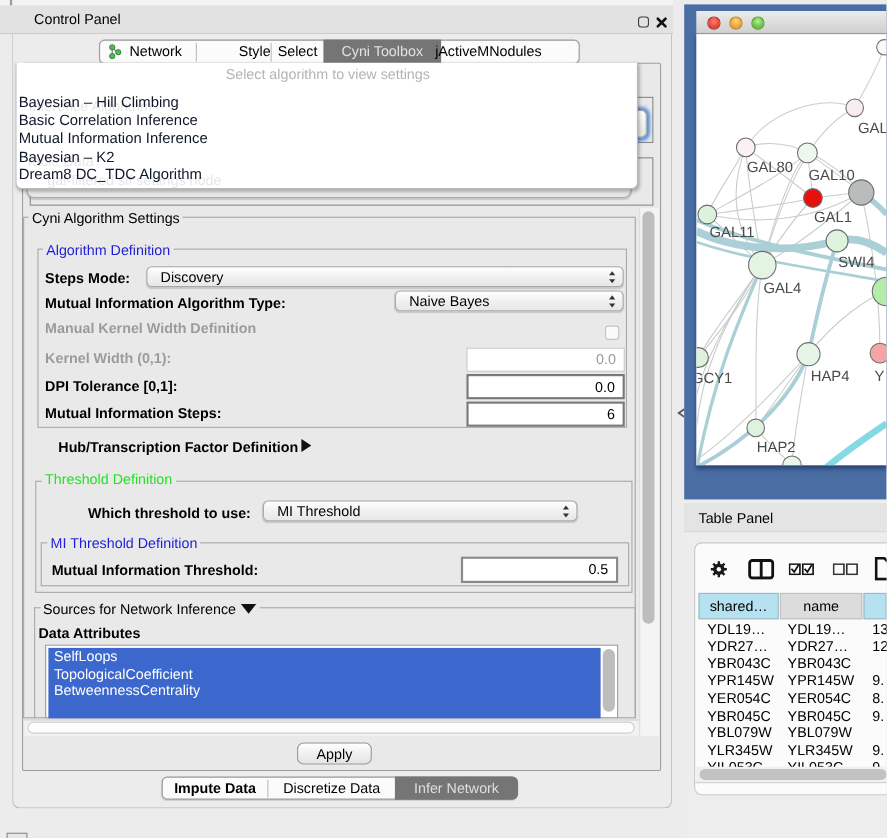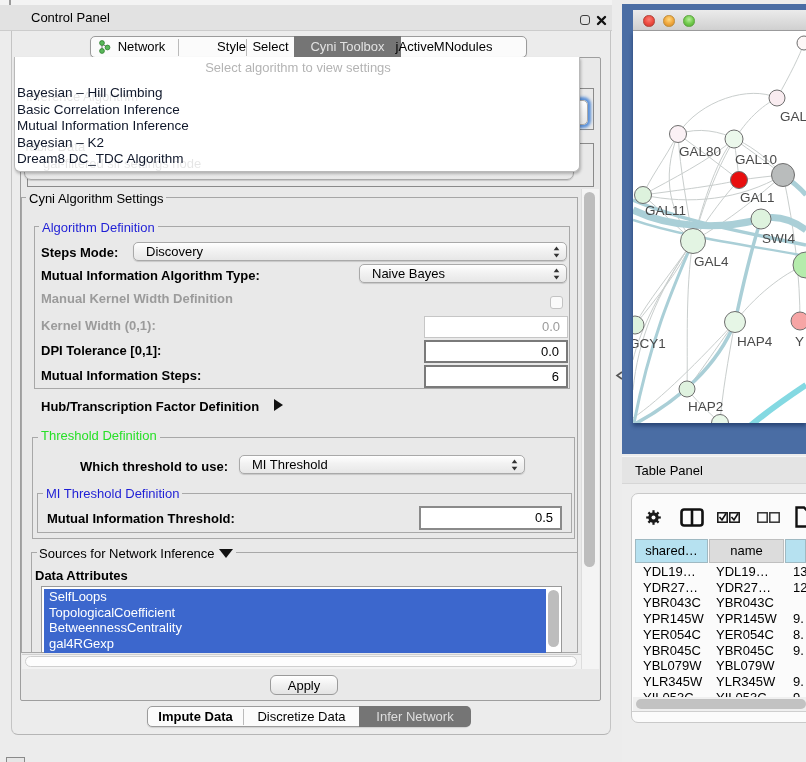--- a/index.html
+++ b/index.html
@@ -92,21 +92,21 @@
 
 <div class="abs bold" style="left:41px;top:318px;color:#9b9b9b;">Kernel Width (0,1):</div>
 <div class="ipt" style="left:424px;top:316px;width:144px;height:22px;border:1px solid #c6c6c6;color:#9b9b9b;line-height:20px;">0.0</div>
 
 <div class="abs bold" style="left:41px;top:343px;">DPI Tolerance [0,1]:</div>
 <div class="ipt" style="left:424px;top:340px;width:144px;height:23px;border:2px solid #7a7a7a;line-height:19px;">0.0</div>
 
 <div class="abs bold" style="left:41px;top:368px;">Mutual Information Steps:</div>
 <div class="ipt" style="left:424px;top:365px;width:144px;height:23px;border:2px solid #7a7a7a;line-height:19px;">6</div>
 
-<div class="abs bold" style="left:41px;top:399px;">Hub/Transcription Factor Definition</div>
+<div class="abs bold" style="left:53px;top:399px;">Hub/Transcription Factor Definition</div>
 <svg class="abs" style="left:272px;top:398px" width="12" height="14" viewBox="0 0 12 14">
     <path d="M2 1 L11 7 L2 13 Z" fill="#111"></path>
   </svg>
 
 <div class="abs" style="left:32px;top:437px;width:543px;height:102px;border:1px solid #a8a8a8;"></div>
 <div class="abs" style="left:38px;top:428px;background:#e9e9e9;padding:0 3px;font-size:13px;color:#28e028;">Threshold Definition</div>
 
 <div class="abs bold" style="left:80px;top:459px;">Which threshold to use:</div>
 <div class="combo" style="left:239px;top:455px;width:286px;height:19px;">MI Threshold
   <span class="arr">
@@ -127,21 +127,20 @@
       <path d="M1 1 L15 1 L8 10 Z" fill="#111"></path>
     </svg></div>
 
 <div class="abs bold" style="left:35px;top:568px;">Data Attributes</div>
 
 <div class="abs" style="left:41px;top:586px;width:521px;height:67px;border:1px solid #999;background:#fff;"></div>
 <div class="abs" style="left:44px;top:589px;width:502px;height:64px;background:#3c67cd;color:#fff;font-size:13px;">
   <div style="height:15.6px;line-height:15.6px;padding-left:5px;">SelfLoops</div>
   <div style="height:15.6px;line-height:15.6px;padding-left:5px;">TopologicalCoefficient</div>
   <div style="height:15.6px;line-height:15.6px;padding-left:5px;">BetweennessCentrality</div>
-  <div style="height:15.6px;line-height:15.6px;padding-left:5px;">gal4RGexp</div>
 </div>
 <div class="abs" style="left:548px;top:590px;width:11px;height:57px;background:#bdbdbd;border-radius:6px;"></div>
 
 <div class="abs" style="left:22px;top:654px;width:577px;height:15px;background:#f2f2f2;border-top:1px solid #d0d0d0;"></div>
 <div class="abs" style="left:25px;top:656px;width:552px;height:11px;background:#fdfdfd;border:1px solid #cfcfcf;border-radius:6px;"></div>
 
 <div class="abs" style="left:581px;top:189px;width:18px;height:480px;background:#f4f4f4;border-left:1px solid #ddd;"></div>
 <div class="abs" style="left:584px;top:192px;width:11px;height:375px;background:#bdbdbd;border-radius:6px;"></div>
 
 <div class="abs" style="left:270px;top:675px;width:68px;height:20px;border:1px solid #9a9a9a;border-radius:6px;background:linear-gradient(#ffffff,#f0f0f0 50%,#e4e4e4);text-align:center;line-height:19px;font-size:13px;">Apply</div>

